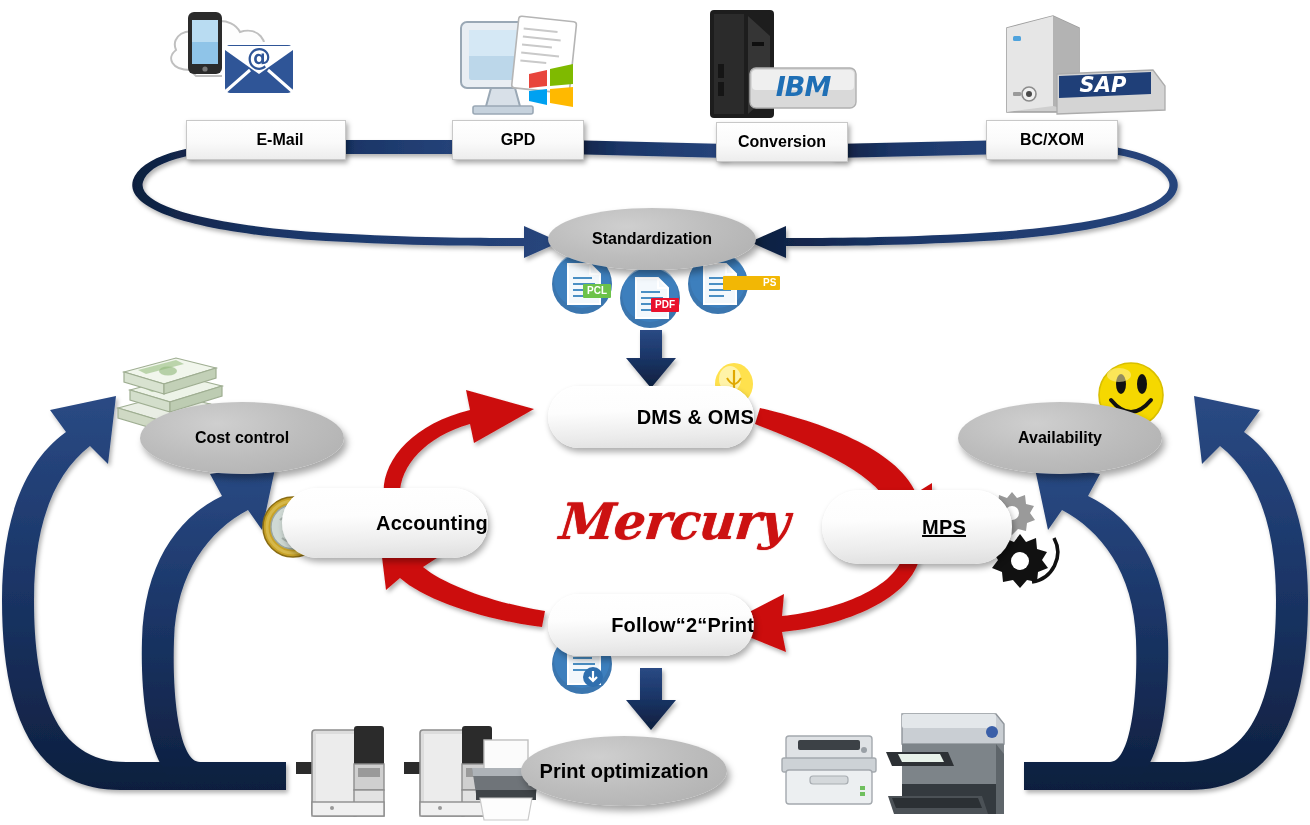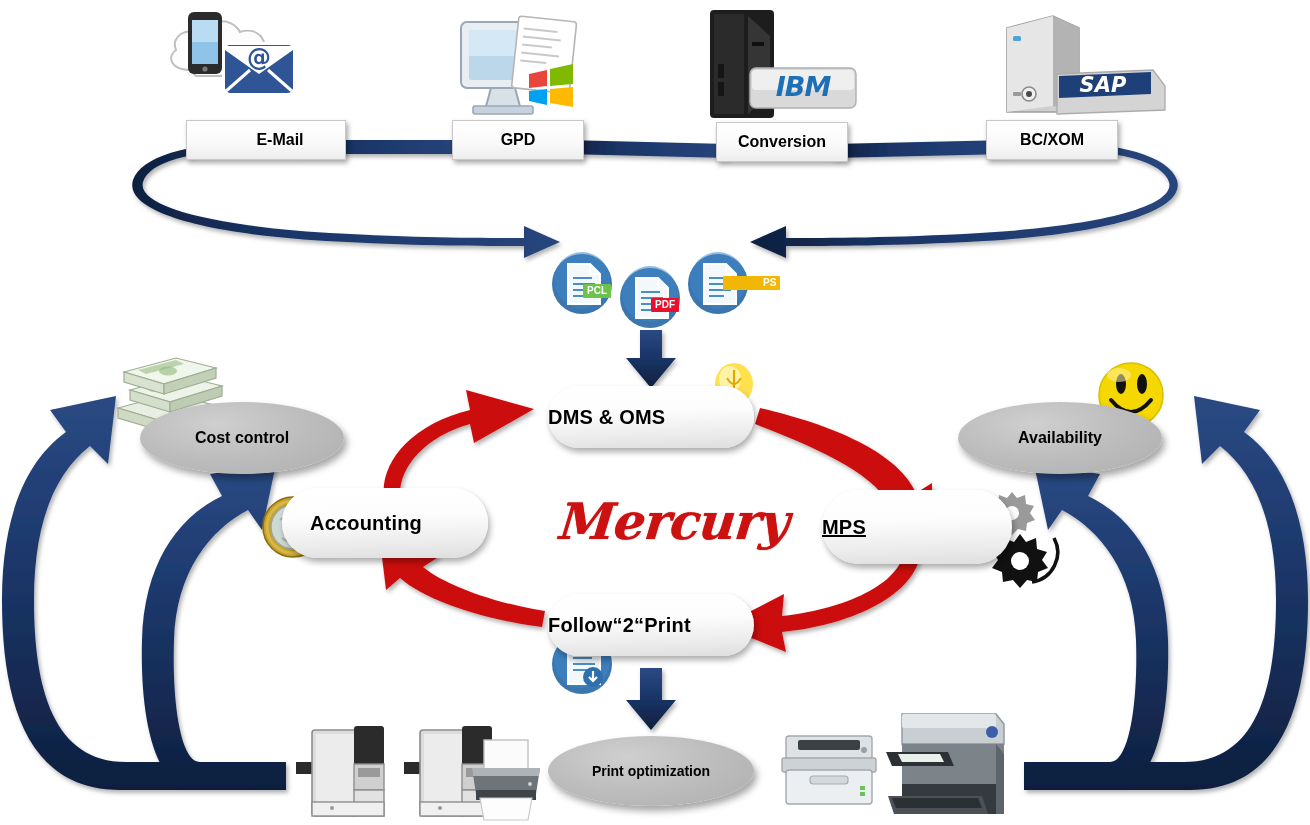--- a/index.html
+++ b/index.html
@@ -8,21 +8,21 @@
        font-family:"Liberation Sans","DejaVu Sans",sans-serif;}
   #stage{position:relative;width:1310px;height:825px;background:#fff;}
   #svgLayer{position:absolute;left:0;top:0;width:1310px;height:825px;}
 
   
   .pill{
     position:absolute;
     background:linear-gradient(178deg,#ffffff 0%,#fdfdfd 40%,#ebebeb 78%,#dedede 100%);
     border-radius:44px;
     box-shadow:2px 4px 6px rgba(0,0,0,.33), inset 0 1px 0 #fff;
-    display:flex;align-items:center;justify-content:flex-start;
+    display:flex;align-items:center;justify-content:flex-end;
     font-weight:bold;color:#000;letter-spacing:.2px;
     z-index:30;
   }
   .pill span{position:relative;z-index:2;}
 
   
   .labelbox{
     position:absolute;
     background:linear-gradient(180deg,#ffffff 0%,#fafafa 55%,#ededed 100%);
     border:1px solid #c8c8c8;
@@ -439,20 +439,23 @@
   <div class="labelbox" style="left:452px;top:120px;width:130px;height:38px;justify-content:center;">
     <span>GPD</span>
   </div>
   <div class="labelbox" style="left:716px;top:122px;width:130px;height:38px;">
     <span>Conversion</span>
   </div>
   <div class="labelbox" style="left:986px;top:120px;width:130px;height:38px;">
     <span>BC/XOM</span>
   </div>
 
+  <div class="ellipse" style="left:548px;top:208px;width:208px;height:62px;font-size:16px;">
+    <span>Standardization</span>
+  </div>
 
   <div class="doclabel" style="left:583px;top:284px;background:#6CC24A;">PCL</div>
   <div class="doclabel" style="left:651px;top:298px;background:#E8112D;">PDF</div>
   <div class="doclabel" style="left:723px;top:276px;background:#F2B705;padding-left:40px;">PS</div>
 
   <div class="pill" style="left:548px;top:386px;width:206px;height:62px;font-size:20px;">
     <span>DMS &amp; OMS</span>
   </div>
 
   <div class="pill" style="left:822px;top:490px;width:190px;height:74px;font-size:20px;text-decoration:underline;">
@@ -469,17 +472,17 @@
 
   <div class="mercury" style="left:560px;top:492px;font-size:50px;">Mercury</div>
 
   <div class="ellipse" style="left:140px;top:402px;width:204px;height:72px;font-size:16px;">
     <span>Cost control</span>
   </div>
   <div class="ellipse" style="left:958px;top:402px;width:204px;height:72px;font-size:16px;">
     <span>Availability</span>
   </div>
 
-  <div class="ellipse" style="left:548px;top:736px;width:206px;height:70px;font-size:14px;align-items:center;">
+  <div class="ellipse" style="left:521px;top:736px;width:206px;height:70px;font-size:20px;align-items:center;">
     <span>Print optimization</span>
   </div>
 
 </div>
 
 </body></html>

